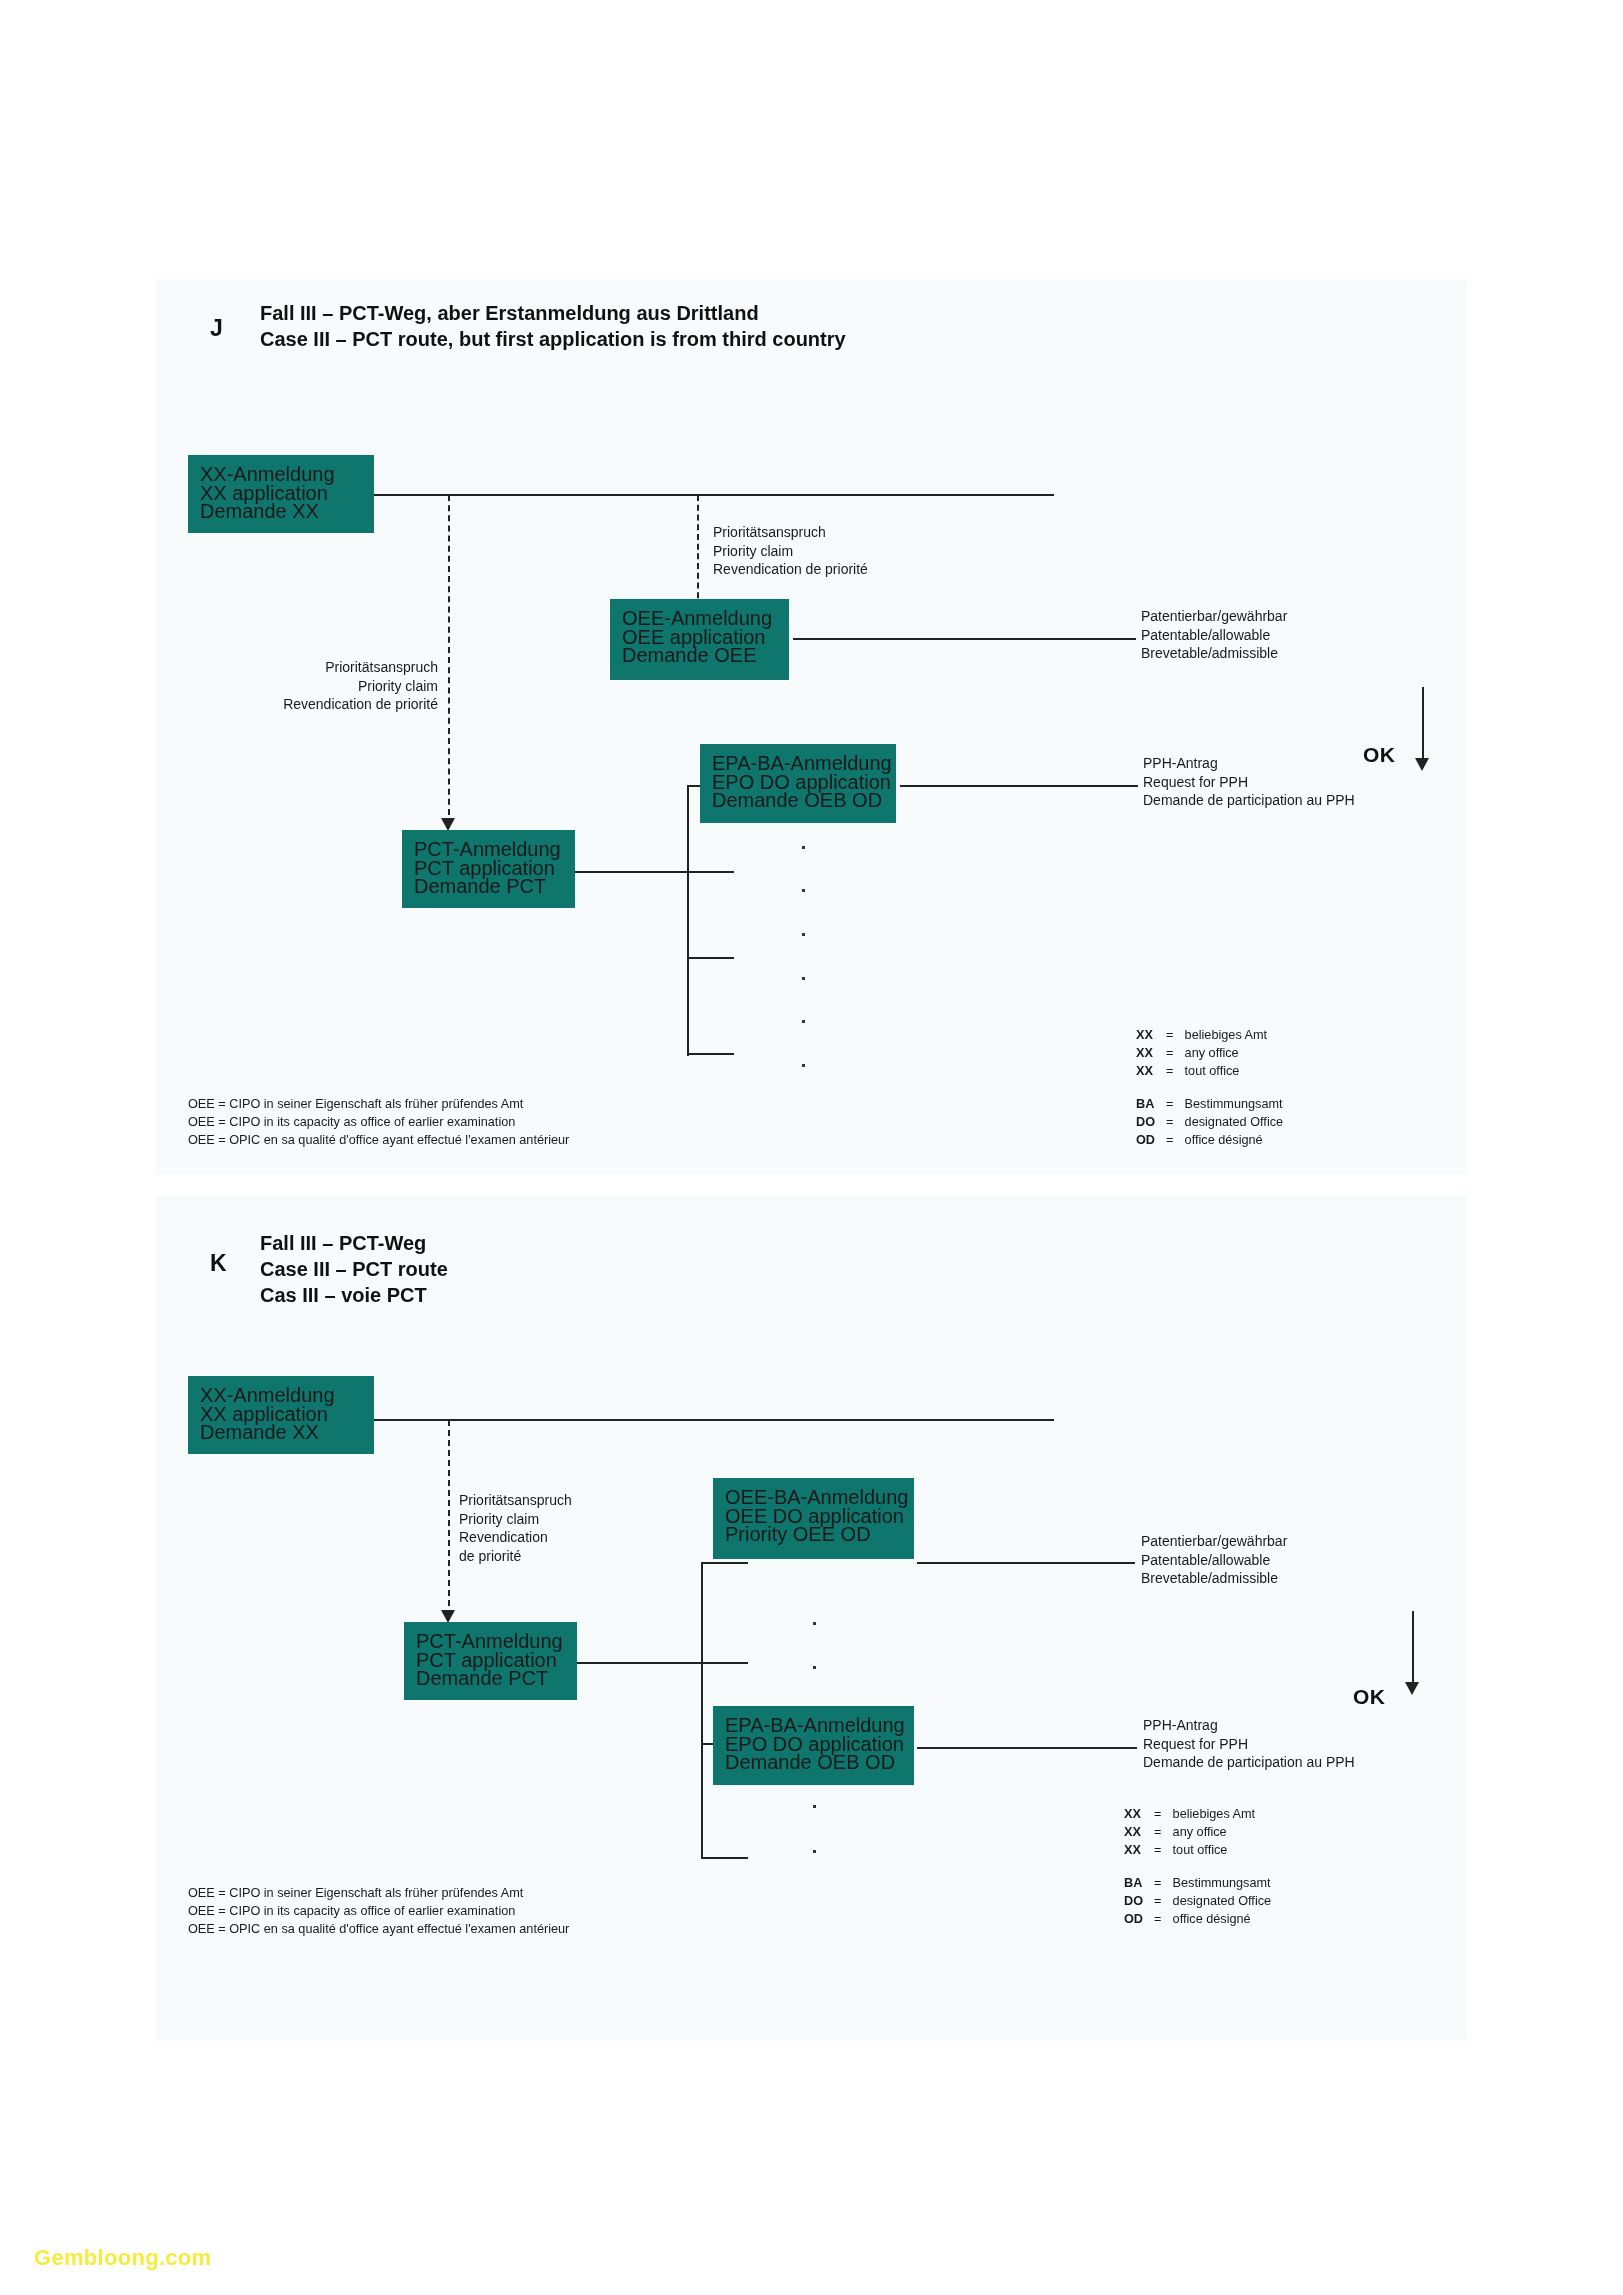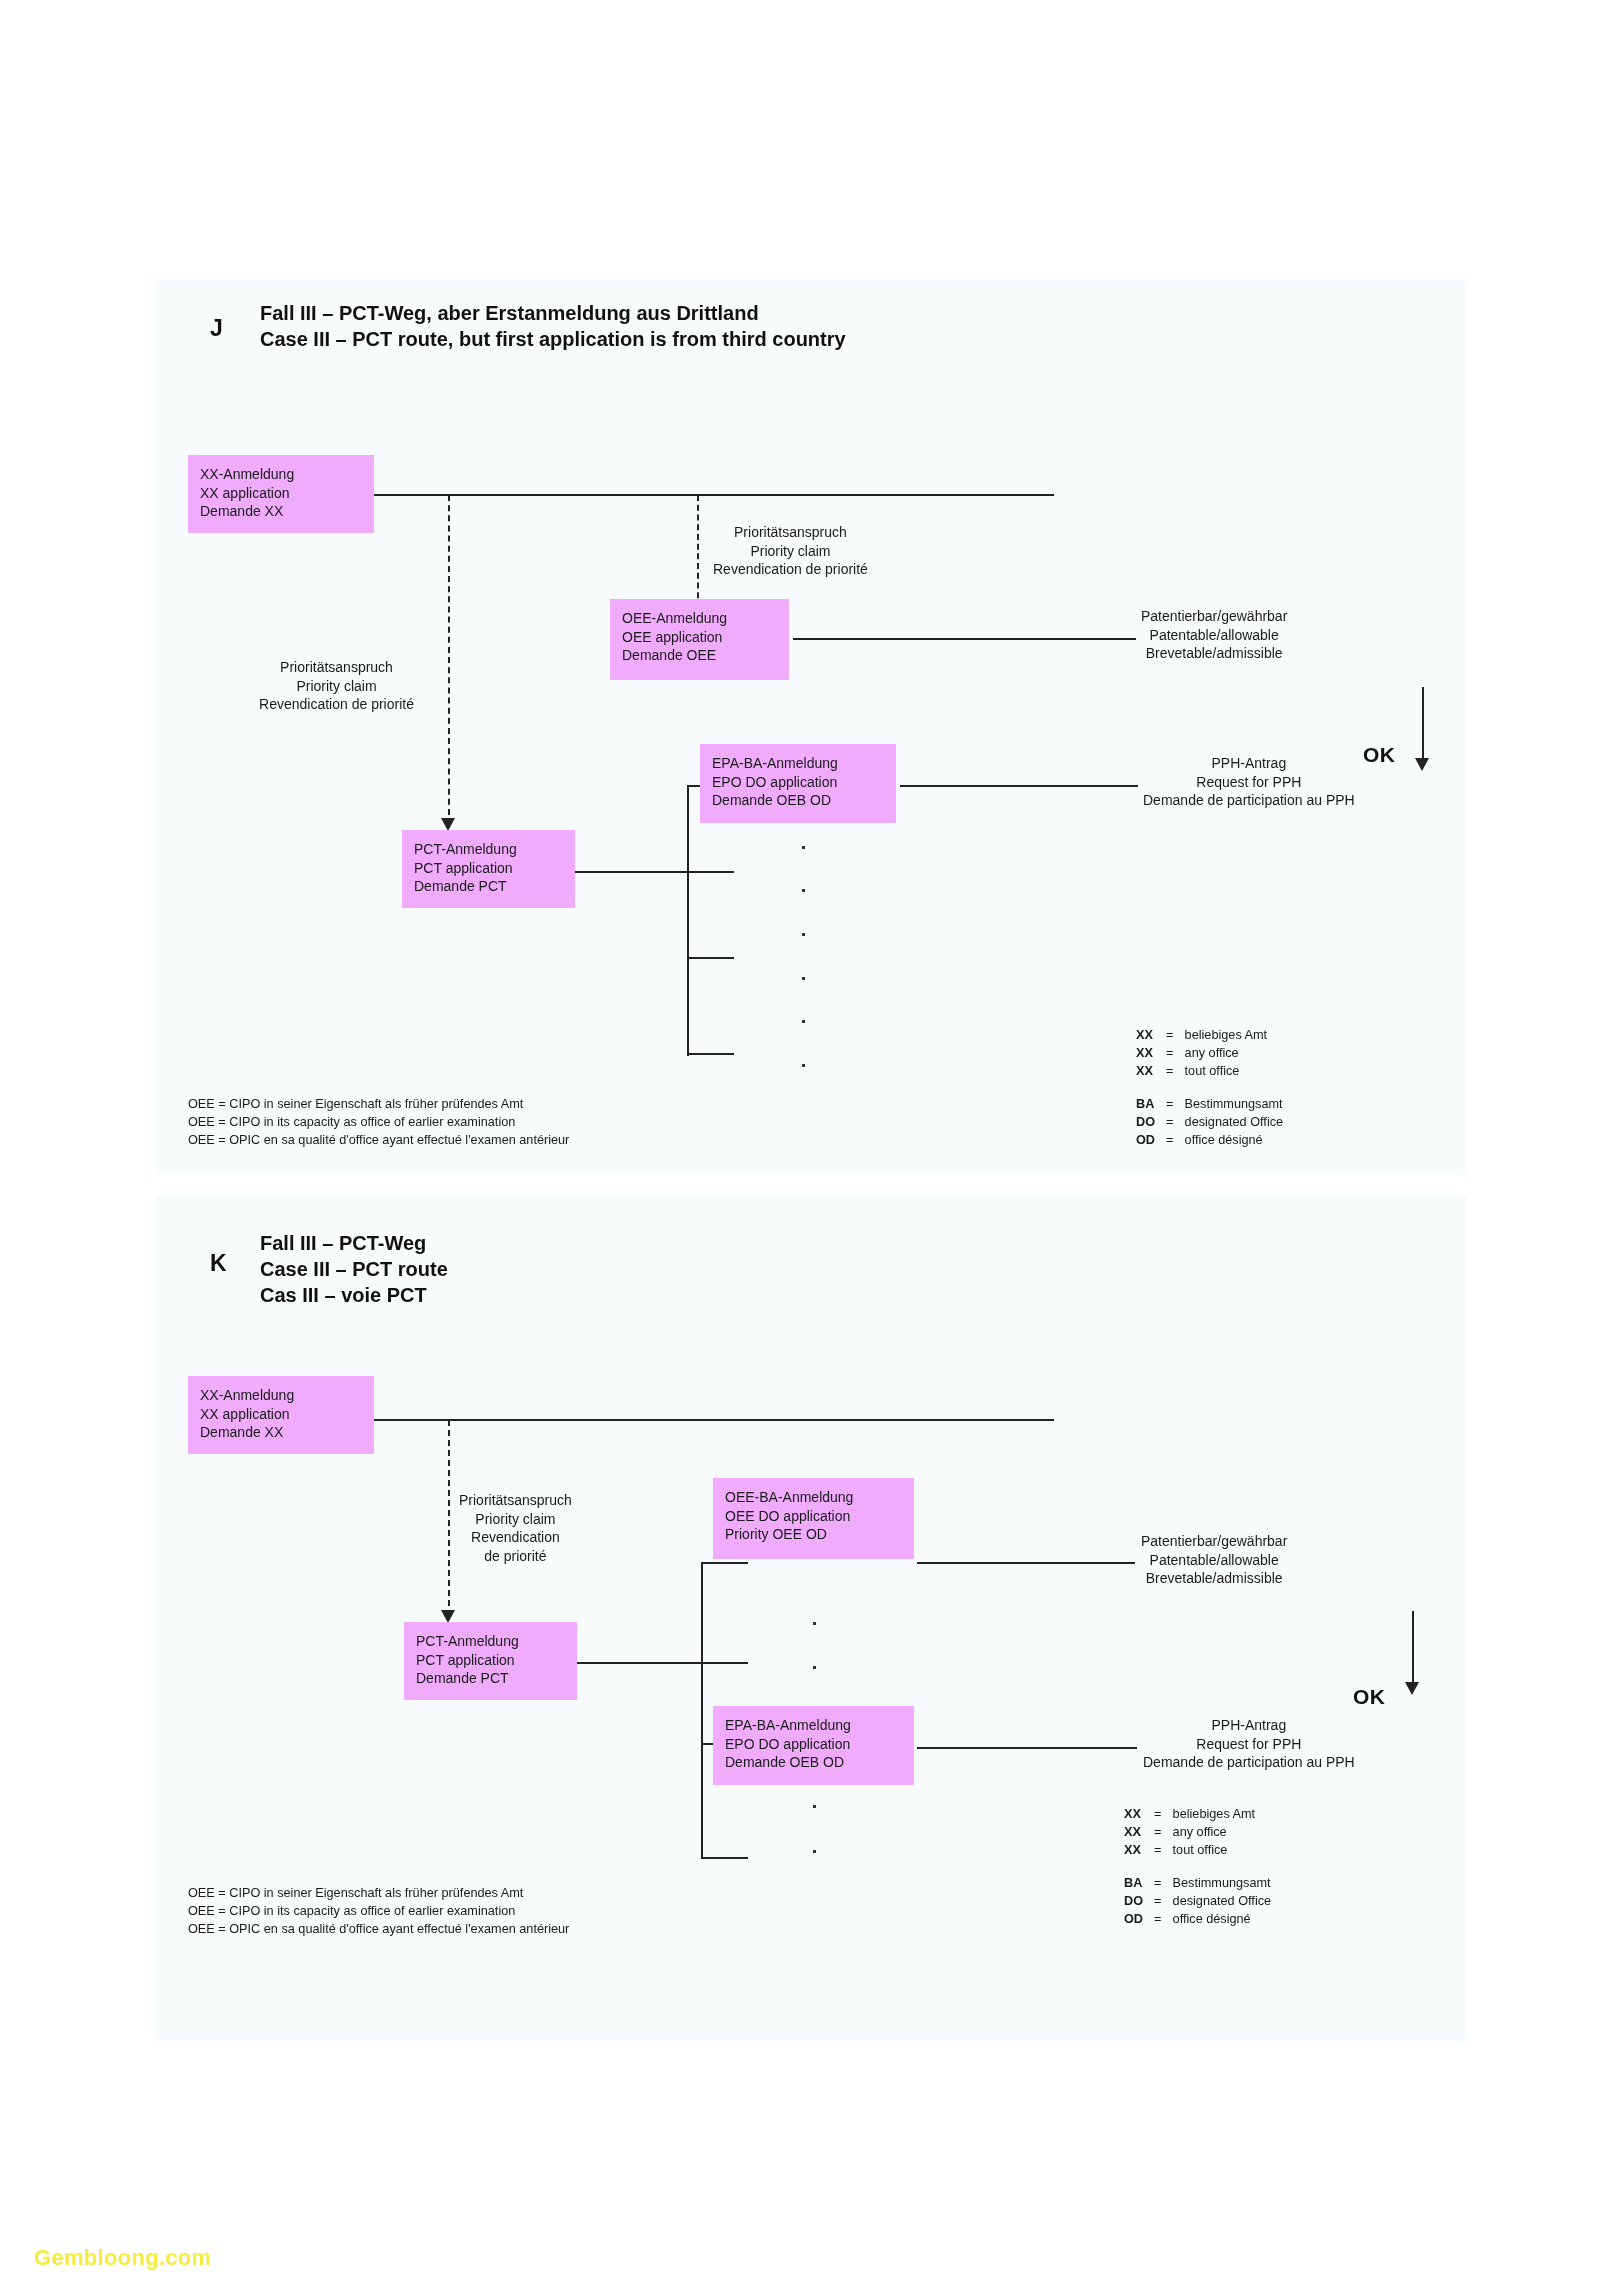--- a/index.html
+++ b/index.html
@@ -15,29 +15,29 @@
   
   .case-letter{
     position:absolute;font-weight:bold;font-size:23px;color:#111;
     font-family:"Liberation Sans",sans-serif;
   }
   .case-title{position:absolute;font-weight:bold;font-size:20px;line-height:26px;color:#111;white-space:nowrap;}
   .case-title div{white-space:nowrap;}
 
   
   .box{
-    position:absolute;background:#f0abfc;
-    font-size:14px;line-height:18.6px;color:#1a1a1a;
+    position:absolute;background:#0f766e;
+    font-size:20px;line-height:18.6px;color:#1a1a1a;
     padding:10px 12px 10px 12px;box-sizing:border-box;
   }
   .box div{white-space:nowrap;}
 
   
   .label{position:absolute;font-size:14px;line-height:18.6px;color:#1a1a1a;}
-  .label div{white-space:nowrap;text-align:center;}
+  .label div{white-space:nowrap;}
   .label.right{text-align:right;}
 
   
   .hline{position:absolute;background:#222;height:1.7px;}
   .vline{position:absolute;background:#222;width:1.7px;}
   .dline{position:absolute;width:0;border-left:2.5px dashed #222;}
 
   
   .arrowhead{
     position:absolute;width:0;height:0;

